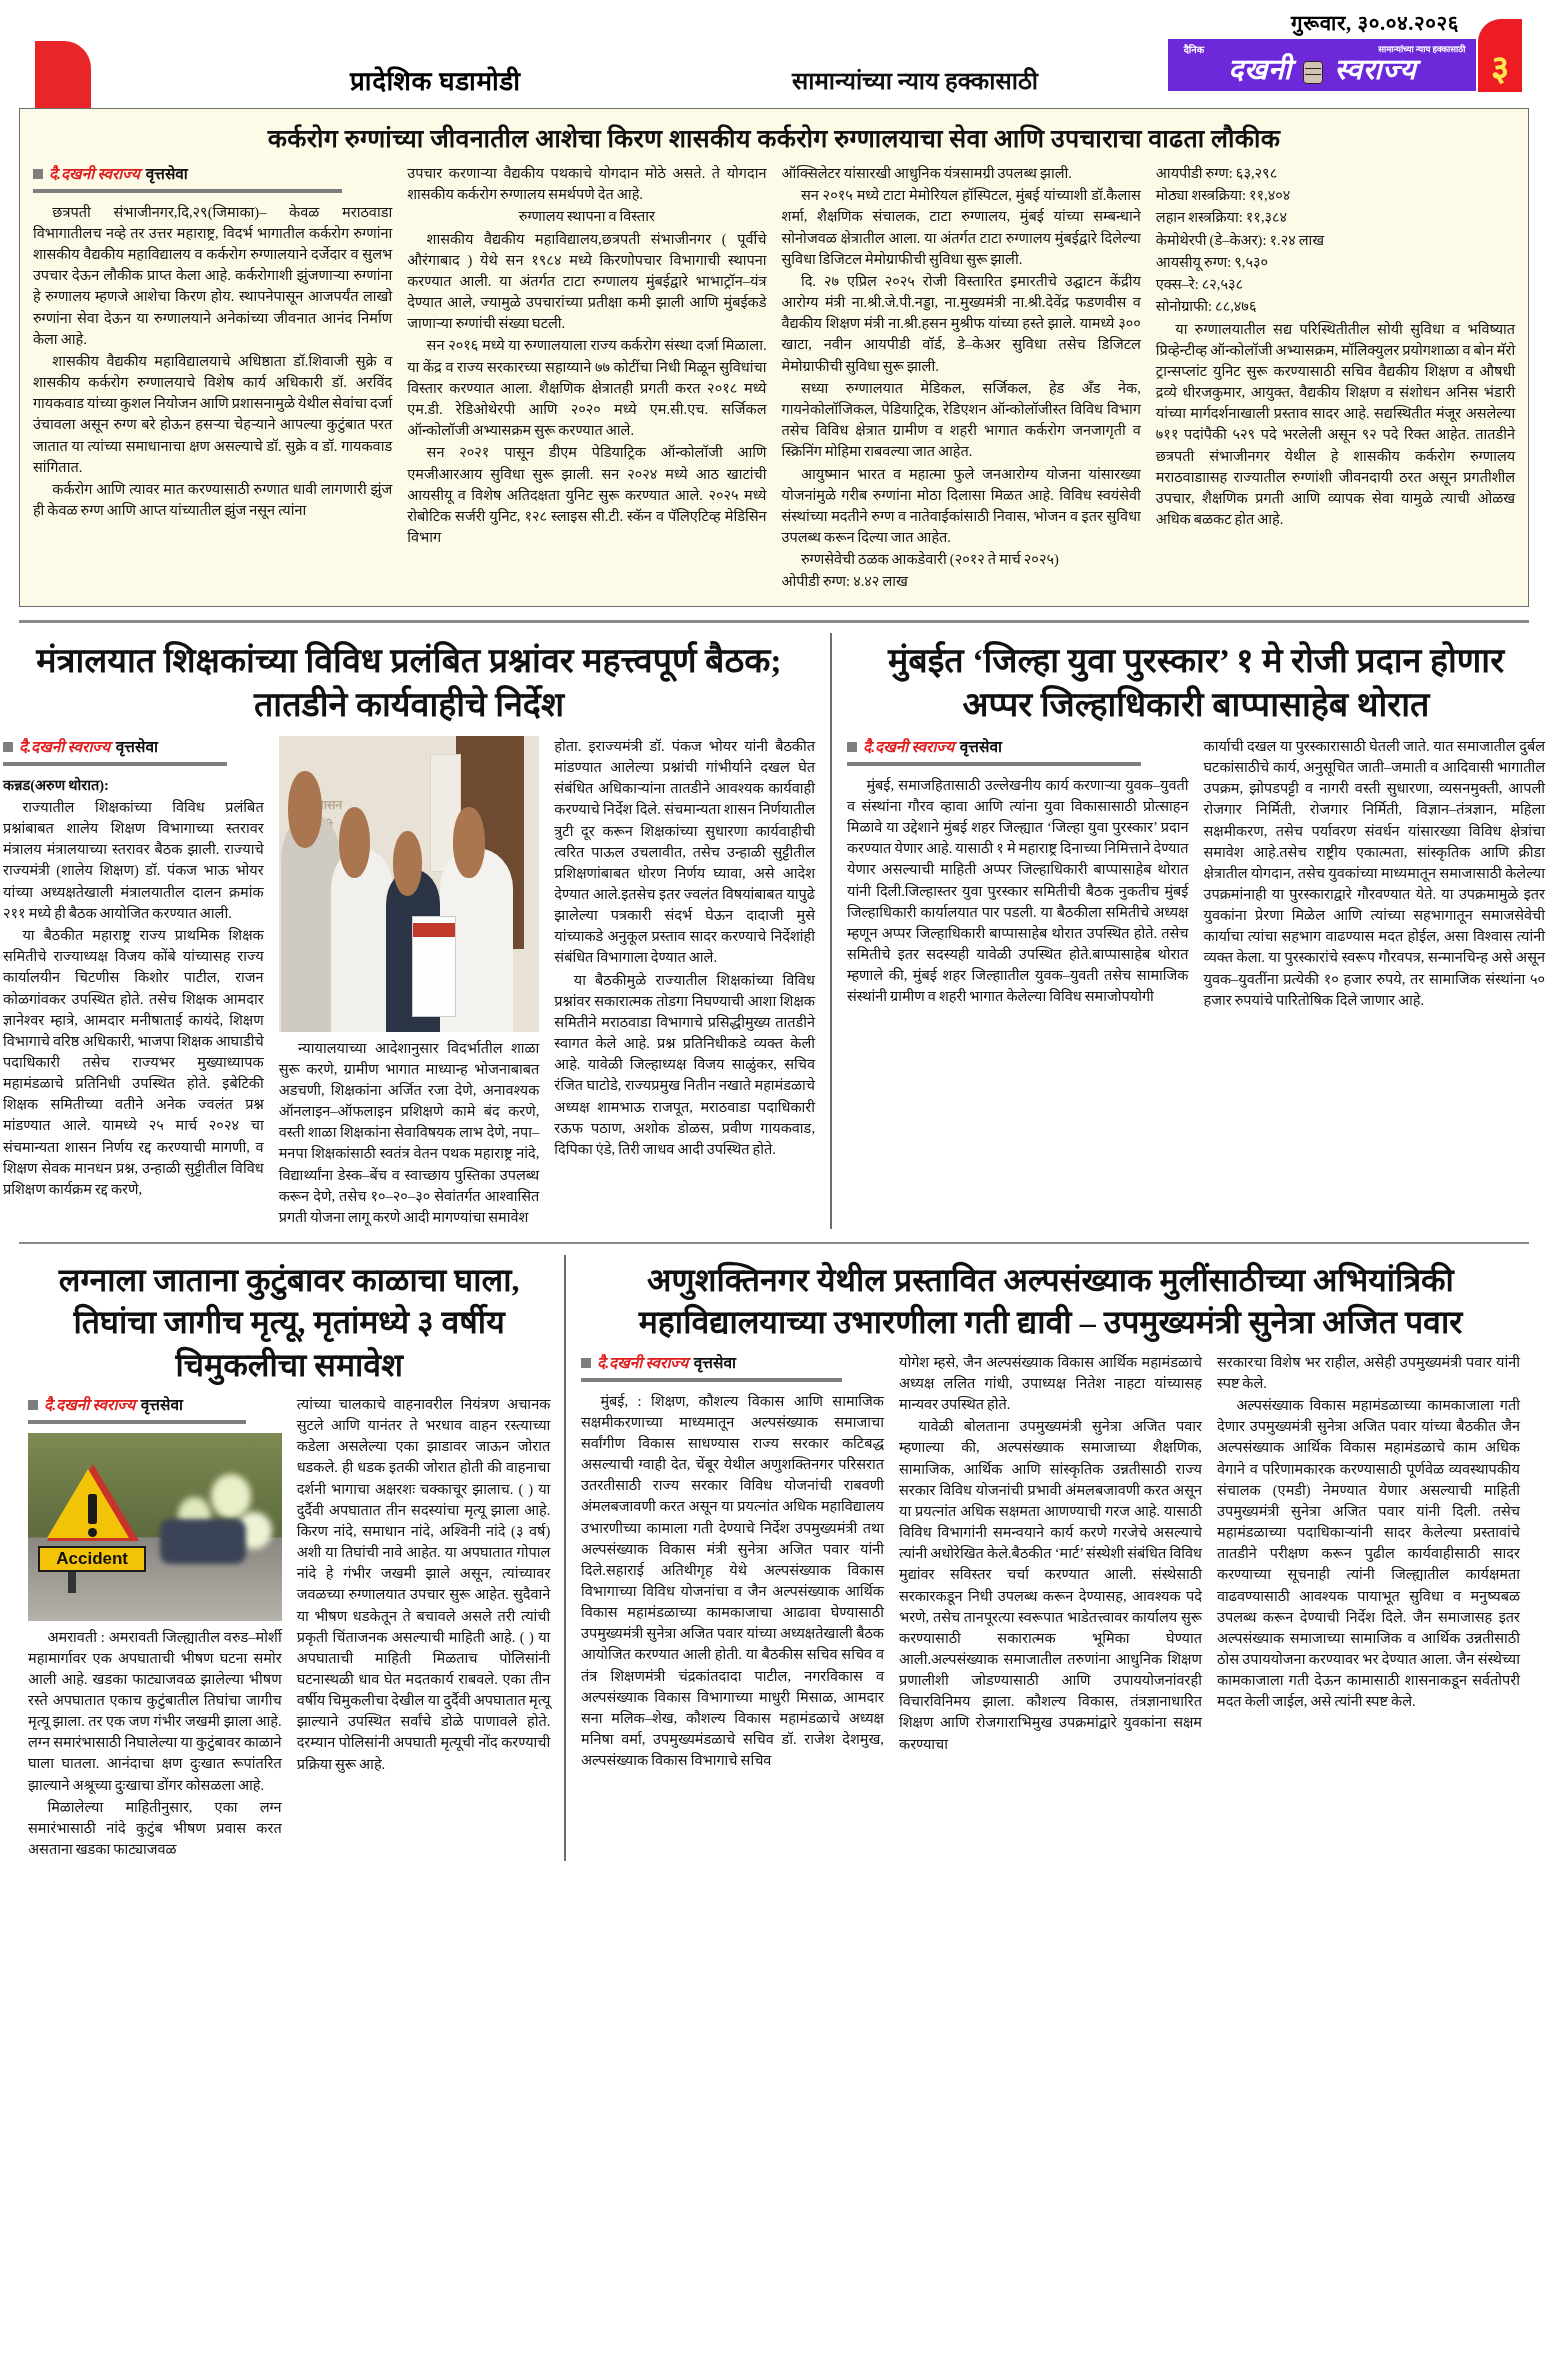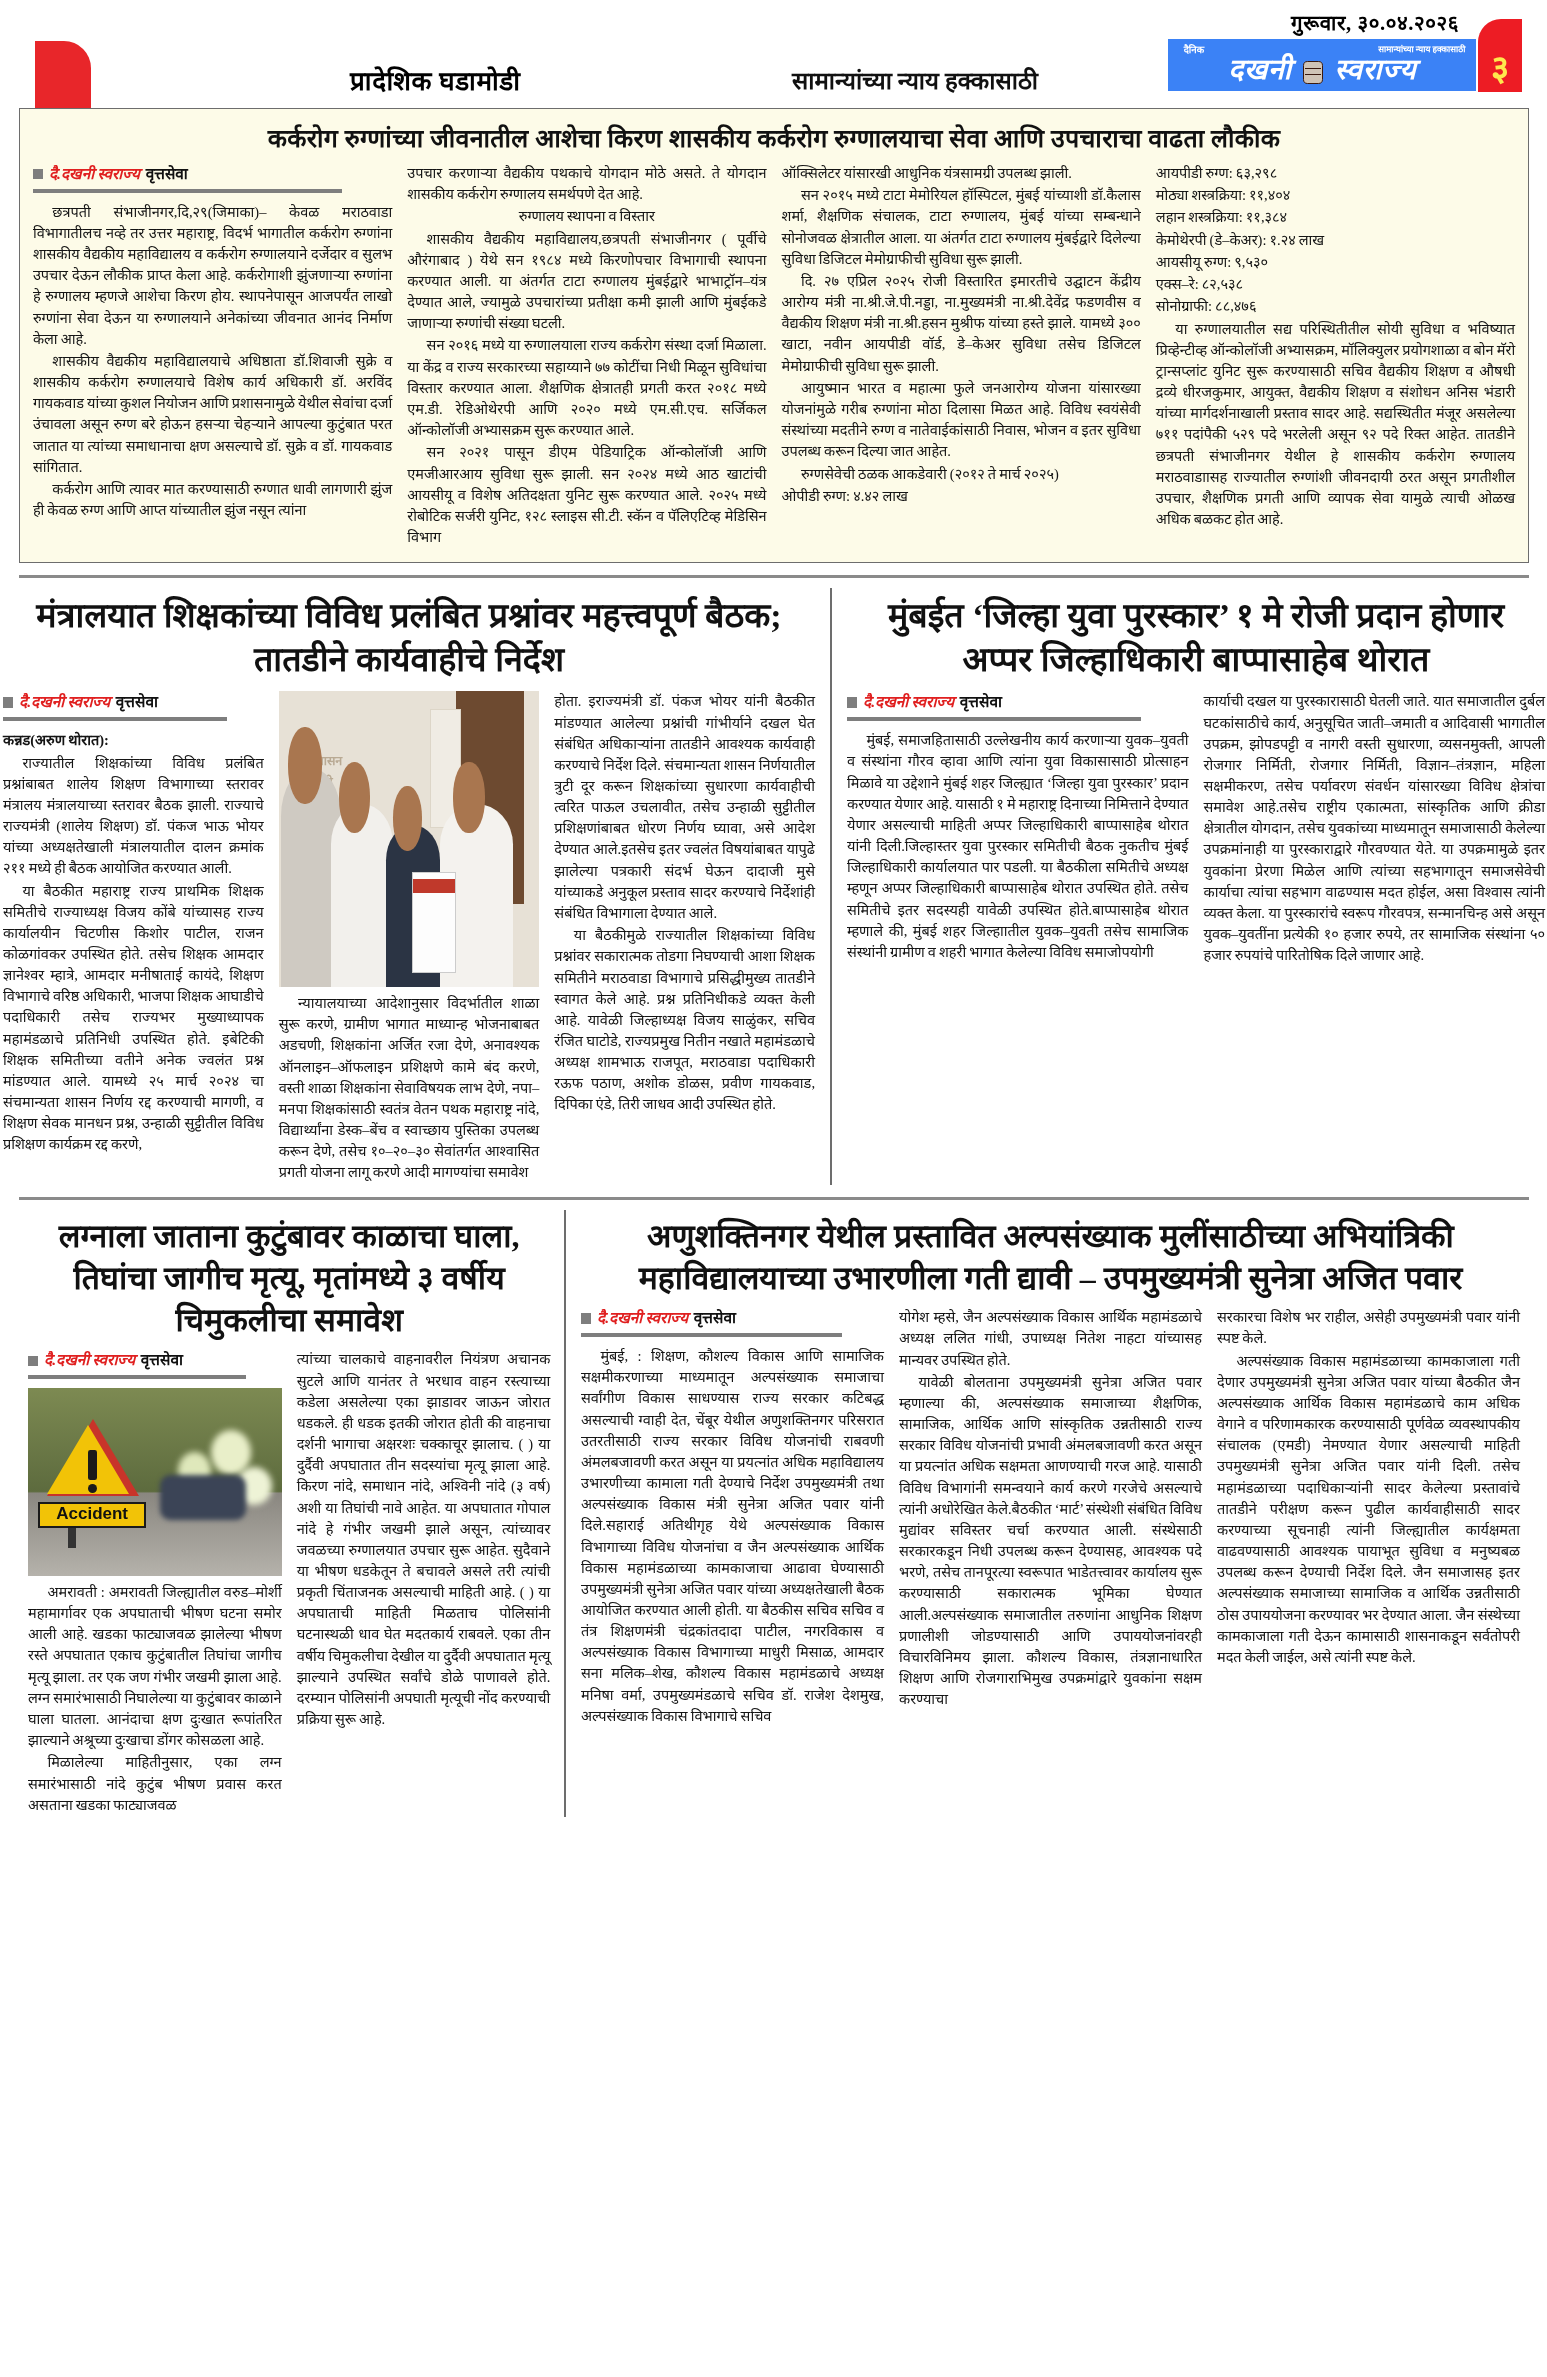--- a/index.html
+++ b/index.html
@@ -71,21 +71,21 @@
     letter-spacing: 0.6px;
   }
   .mast-logo-wrap {
     position: relative;
     display: flex;
     justify-content: flex-end;
     align-items: stretch;
     height: 52px;
   }
   .mast-logo-box {
-    background: #3b82f6;
+    background: #6d28d9;
     width: 308px;
     height: 52px;
     position: relative;
     display: flex;
     align-items: center;
     padding: 2.3px 6.8px 2.3px 8px;
   }
   .mast-logo-sub {
     position: absolute;
     left: 16px;
@@ -344,20 +344,21 @@
         <p class="center">रुग्णालय स्थापना व विस्तार</p>
         <p>शासकीय वैद्यकीय महाविद्यालय,छत्रपती संभाजीनगर ( पूर्वीचे औरंगाबाद ) येथे सन १९८४ मध्ये किरणोपचार विभागाची स्थापना करण्यात आली. या अंतर्गत टाटा रुग्णालय मुंबईद्वारे भाभाट्रॉन–यंत्र देण्यात आले, ज्यामुळे उपचारांच्या प्रतीक्षा कमी झाली आणि मुंबईकडे जाणाऱ्या रुग्णांची संख्या घटली.</p>
         <p>सन २०१६ मध्ये या रुग्णालयाला राज्य कर्करोग संस्था दर्जा मिळाला. या केंद्र व राज्य सरकारच्या सहाय्याने ७७ कोटींचा निधी मिळून सुविधांचा विस्तार करण्यात आला. शैक्षणिक क्षेत्रातही प्रगती करत २०१८ मध्ये एम.डी. रेडिओथेरपी आणि २०२० मध्ये एम.सी.एच. सर्जिकल ऑन्कोलॉजी अभ्यासक्रम सुरू करण्यात आले.</p>
         <p>सन २०२१ पासून डीएम पेडियाट्रिक ऑन्कोलॉजी आणि एमजीआरआय सुविधा सुरू झाली. सन २०२४ मध्ये आठ खाटांची आयसीयू व विशेष अतिदक्षता युनिट सुरू करण्यात आले. २०२५ मध्ये रोबोटिक सर्जरी युनिट, १२८ स्लाइस सी.टी. स्कॅन व पॅलिएटिव्ह मेडिसिन विभाग</p>
       </div>
 
       <div class="col">
         <p class="noind">ऑक्सिलेटर यांसारखी आधुनिक यंत्रसामग्री उपलब्ध झाली.</p>
         <p>सन २०१५ मध्ये टाटा मेमोरियल हॉस्पिटल, मुंबई यांच्याशी डॉ.कैलास शर्मा, शैक्षणिक संचालक, टाटा रुग्णालय, मुंबई यांच्या सम्बन्धाने सोनोजवळ क्षेत्रातील आला. या अंतर्गत टाटा रुग्णालय मुंबईद्वारे दिलेल्या सुविधा डिजिटल मेमोग्राफीची सुविधा सुरू झाली.</p>
         <p>दि. २७ एप्रिल २०२५ रोजी विस्तारित इमारतीचे उद्घाटन केंद्रीय आरोग्य मंत्री ना.श्री.जे.पी.नड्डा, ना.मुख्यमंत्री ना.श्री.देवेंद्र फडणवीस व वैद्यकीय शिक्षण मंत्री ना.श्री.हसन मुश्रीफ यांच्या हस्ते झाले. यामध्ये ३०० खाटा, नवीन आयपीडी वॉर्ड, डे–केअर सुविधा तसेच डिजिटल मेमोग्राफीची सुविधा सुरू झाली.</p>
+        <p>सध्या रुग्णालयात मेडिकल, सर्जिकल, हेड अँड नेक, गायनेकोलॉजिकल, पेडियाट्रिक, रेडिएशन ऑन्कोलॉजीस्त विविध विभाग तसेच विविध क्षेत्रात ग्रामीण व शहरी भागात कर्करोग जनजागृती व स्क्रिनिंग मोहिमा राबवल्या जात आहेत.</p>
         <p>आयुष्मान भारत व महात्मा फुले जनआरोग्य योजना यांसारख्या योजनांमुळे गरीब रुग्णांना मोठा दिलासा मिळत आहे. विविध स्वयंसेवी संस्थांच्या मदतीने रुग्ण व नातेवाईकांसाठी निवास, भोजन व इतर सुविधा उपलब्ध करून दिल्या जात आहेत.</p>
         <p>रुग्णसेवेची ठळक आकडेवारी (२०१२ ते मार्च २०२५)</p>
         <p class="stat">ओपीडी रुग्ण: ४.४२ लाख</p>
       </div>
 
       <div class="col">
         <p class="stat">आयपीडी रुग्ण: ६३,२९८</p>
         <p class="stat">मोठ्या शस्त्रक्रिया: ११,४०४</p>
         <p class="stat">लहान शस्त्रक्रिया: ११,३८४</p>
         <p class="stat">केमोथेरपी (डे–केअर): १.२४ लाख</p>

